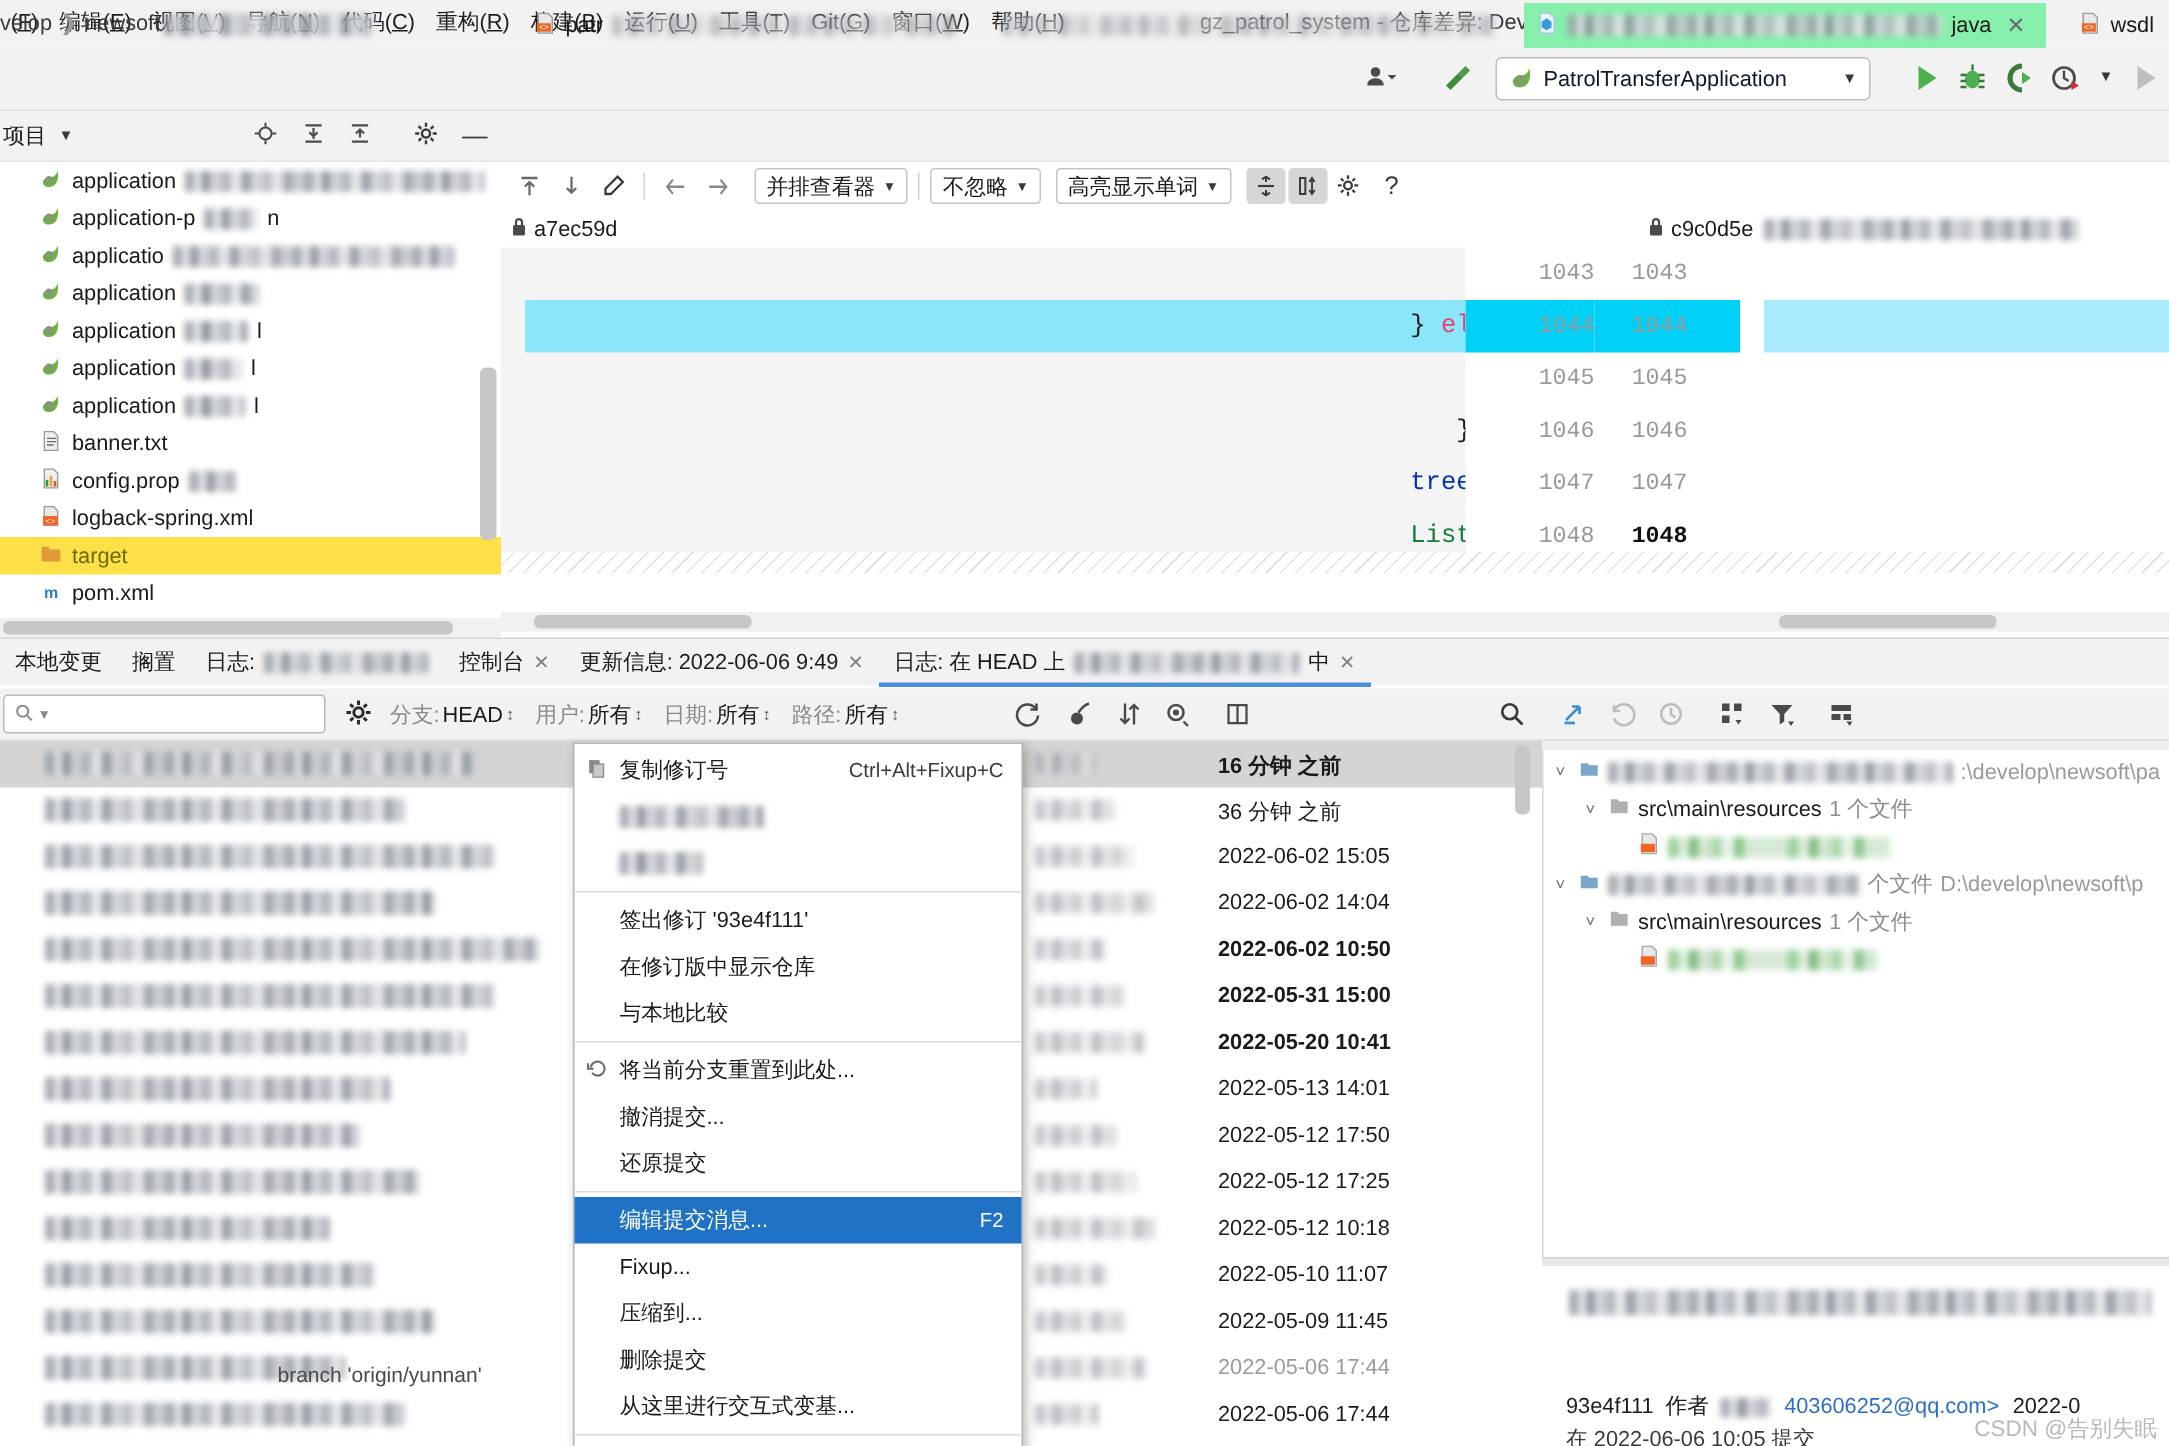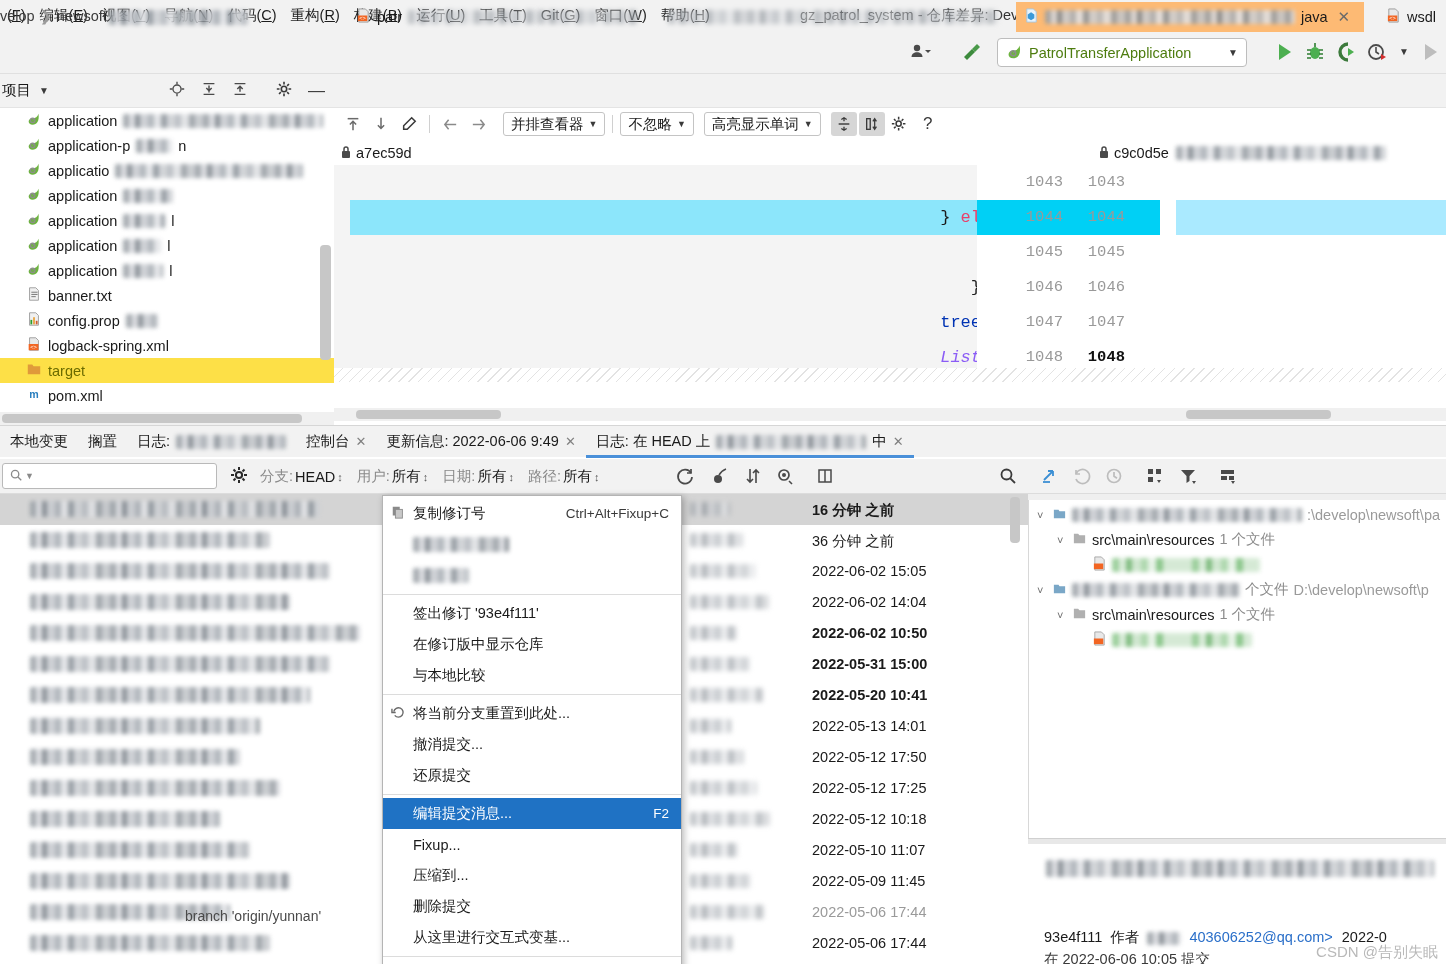--- a/index.html
+++ b/index.html
@@ -23,38 +23,38 @@
   .win-title{ position:absolute; left:800px; top:0; height:31px; line-height:31px;
     font-size:14.5px; color:#333; white-space:nowrap; }
 
   
   .navrow{ position:absolute; left:0; top:31px; width:1446px; height:43px; background:#f2f2f2;
     border-bottom:1px solid #e0e0e0; }
   .crumb{ position:absolute; left:0; top:8px; font-size:14.5px; color:#3a3a3a; white-space:nowrap; }
   .crumb .sep{ color:#9b9b9b; margin:0 5px; }
   .runcfg{ position:absolute; left:997px; top:38px; width:250px; height:29px; background:#fff;
     border:1px solid #bdbdbd; border-radius:4px; display:flex; align-items:center; gap:6px; padding:0 8px; }
-  .runcfg .name{ font-size:14.5px; color:#4d7c0f; white-space:nowrap; }
+  .runcfg .name{ font-size:14.5px; color:#0f172a; white-space:nowrap; }
   .tb-ico{ position:absolute; top:40px; width:24px; height:24px; }
 
   
   .projhdr{ position:absolute; left:0; top:74px; width:334px; height:34px; background:#f2f2f2;
     border-bottom:1px solid #e4e4e4; display:flex; align-items:center; }
   .projhdr .ttl{ font-size:14.5px; color:#1a1a1a; margin-left:2px; }
   .projtree{ position:absolute; left:0; top:108px; width:334px; height:317px; background:#fff; overflow:hidden; }
   .ptrow{ height:25px; display:flex; align-items:center; padding-left:26px; gap:6px; font-size:14.5px; white-space:nowrap; }
   .ptrow.sel{ background:#fde047; }
   .ptrow .lbl{ color:#1a1a1a; }
   .ptrow .lbl.folder{ color:#6b6b00; }
 
   
   .difftabs{ position:absolute; left:334px; top:74px; width:1112px; height:34px; background:#f2f2f2;
     border-bottom:1px solid #e4e4e4; }
   .dtab{ position:absolute; top:2px; height:30px; display:flex; align-items:center; gap:6px; padding:0 8px; font-size:14.5px; white-space:nowrap; }
-  .dtab.active{ background:#fdba74; }
+  .dtab.active{ background:#86efac; }
   .difftoolbar{ position:absolute; left:334px; top:108px; width:1112px; height:32px; background:#fff;
     display:flex; align-items:center; gap:2px; padding-left:6px; }
   .tgbtn{ height:24px; border:1px solid #c4c4c4; border-radius:3px; background:#fff;
     display:flex; align-items:center; gap:5px; padding:0 7px; font-size:14.5px; color:#1a1a1a; white-space:nowrap; }
   .iconbtn{ width:26px; height:24px; display:flex; align-items:center; justify-content:center; color:#555; font-size:15px; }
   .iconbtn.pressed{ background:#d6d6d6; border-radius:3px; }
   .vsep{ width:1px; height:18px; background:#d0d0d0; margin:0 5px; }
 
   
   .revhdr{ position:absolute; top:141px; height:24px; display:flex; align-items:center; gap:4px;
@@ -65,21 +65,21 @@
   .codecol{ position:absolute; top:0; height:245px; background:#f4f4f4; }
   .gutcol{ position:absolute; top:0; height:245px; background:#fff; }
   .crow{ position:absolute; left:16px; width:100%; height:35px; line-height:35px;
     font-family:"Liberation Mono","DejaVu Sans Mono",monospace; font-size:17px; }
   .lnum{ position:absolute; height:35px; line-height:35px; text-align:right;
     font-family:"Liberation Mono","DejaVu Sans Mono",monospace; font-size:15.5px; color:#999; }
   .lnum.b{ color:#111; font-weight:bold; }
   .hl{ background:#8ce6fb; }
   .hl3{ background:#aaeaff; }
   .kw{ color:#0033b3; }
-  .kw2{ color:#8b5cf6; font-style:italic; }
+  .kw2{ color:#15803d; }
   .str{ color:#e8406a; }
 
   
   .btabbar{ position:absolute; left:0; top:425px; width:1446px; height:32px; background:#f2f2f2;
     border-top:1px solid #d6d6d6; display:flex; align-items:center; }
   .btab{ height:32px; display:flex; align-items:center; gap:6px; padding:0 10px; font-size:14.5px; color:#1a1a1a; white-space:nowrap; }
   .btab.active{ box-shadow: inset 0 -3px 0 #4a90d9; }
   .btab .x{ color:#808080; font-size:13px; }
 
   

